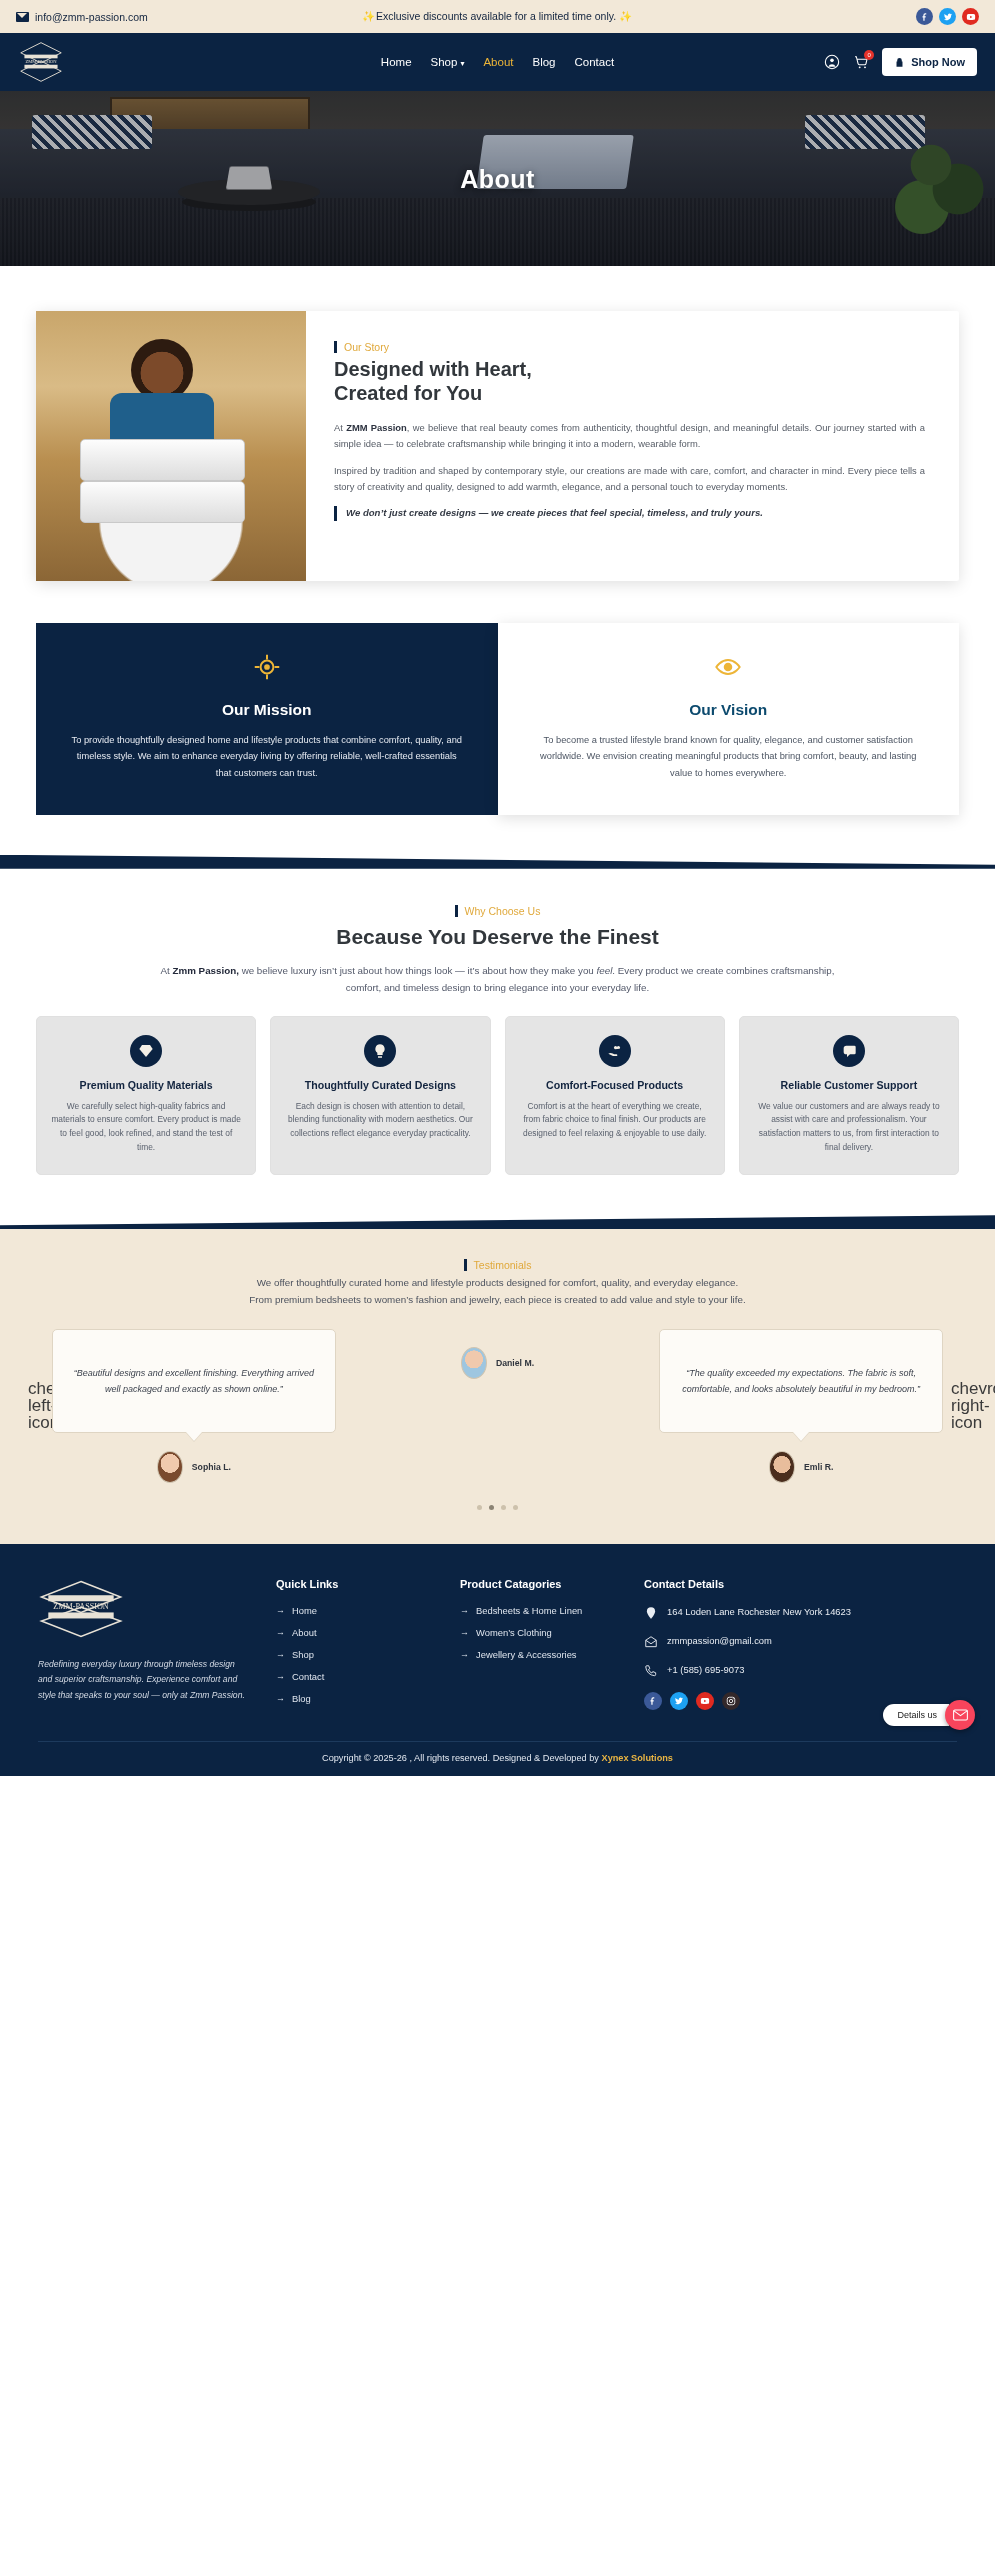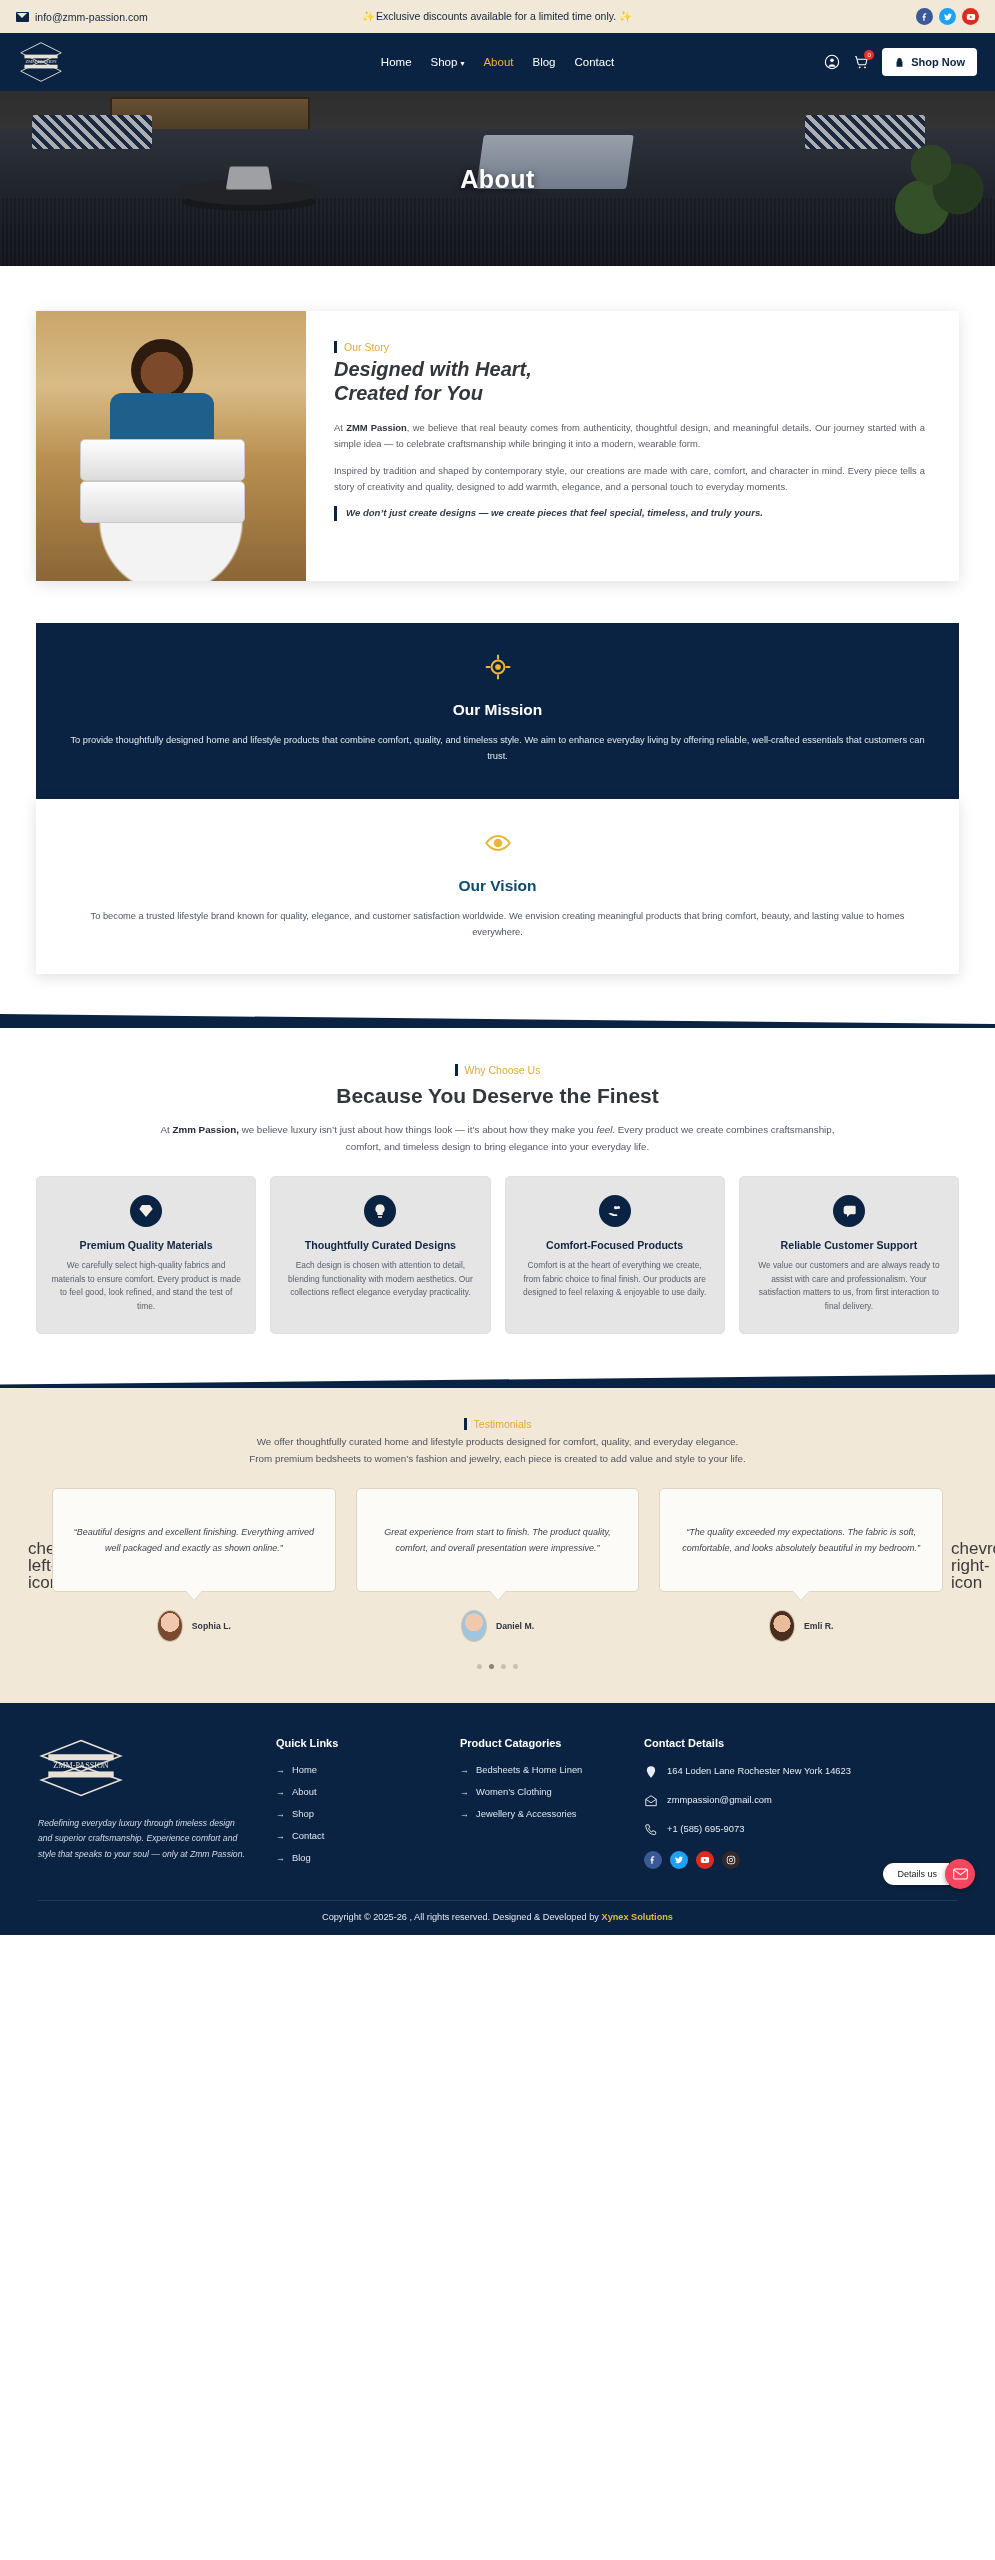--- a/index.html
+++ b/index.html
@@ -181,35 +181,34 @@
   .eyebrow {
     display: inline-flex; align-items: center; gap: 7px;
     color: #e0a93c; font-size: 10.5px; margin-bottom: 4px;
   }
   .eyebrow:before {
     content: ""; width: 3px; height: 12px; background: #0b2342; display:inline-block;
   }
   .story-h {
     font-size: 20px; line-height: 1.22; color: #32373c; font-weight: bold;
     margin-bottom: 14px;
-    font-style: italic;
   }
   .story-p {
     font-size: 9.4px; line-height: 1.72; color: #565c66;
     text-align: justify; margin-bottom: 11px;
   }
   .story-p b { color: #2d3340; }
   .story-quote {
     border-left: 3px solid #0b2342; padding-left: 9px;
     font-size: 9.6px; line-height: 1.55; font-style: italic; font-weight: bold;
     color: #343a45;
   }
 
   
-  .mv-wrap { padding: 12px 36px 40px; display: flex; flex-direction: column; }
+  .mv-wrap { padding: 12px 36px 40px; display: flex; }
   .mv-card {
     flex: 1; padding: 30px 32px 34px; text-align: center;
   }
   .mv-card.mission { background: #0b2342; color: #fff; }
   .mv-card.vision  { background: #fff; color: #12243f; box-shadow: 0 3px 14px rgba(0,0,0,.13); }
   .mv-ico { height: 34px; margin-bottom: 14px; }
   .mv-ico svg { width: 28px; height: 28px; }
   .mv-title { font-size: 15.5px; font-weight: bold; margin-bottom: 13px; }
   .mv-card.mission .mv-title { color: #fff; }
   .mv-card.vision .mv-title { color: #0c4a6e; }
@@ -527,21 +526,20 @@
     <div class="t-arrow">chevron-left-icon</div>
     <div class="t-cards">
       <div class="t-item">
         <div class="t-bubble">“Beautiful designs and excellent finishing. Everything arrived well packaged and exactly as shown online.”</div>
         <div class="t-person">
           <div class="t-av a1"></div>
           <div class="t-name">Sophia L.</div>
         </div>
       </div>
       <div class="t-item">
-        <div class="t-bubble">Great experience from start to finish. The product quality, comfort, and overall presentation were impressive.”</div>
         <div class="t-person">
           <div class="t-av a2"></div>
           <div class="t-name">Daniel M.</div>
         </div>
       </div>
       <div class="t-item">
         <div class="t-bubble">“The quality exceeded my expectations. The fabric is soft, comfortable, and looks absolutely beautiful in my bedroom.”</div>
         <div class="t-person">
           <div class="t-av a3"></div>
           <div class="t-name">Emli R.</div>

